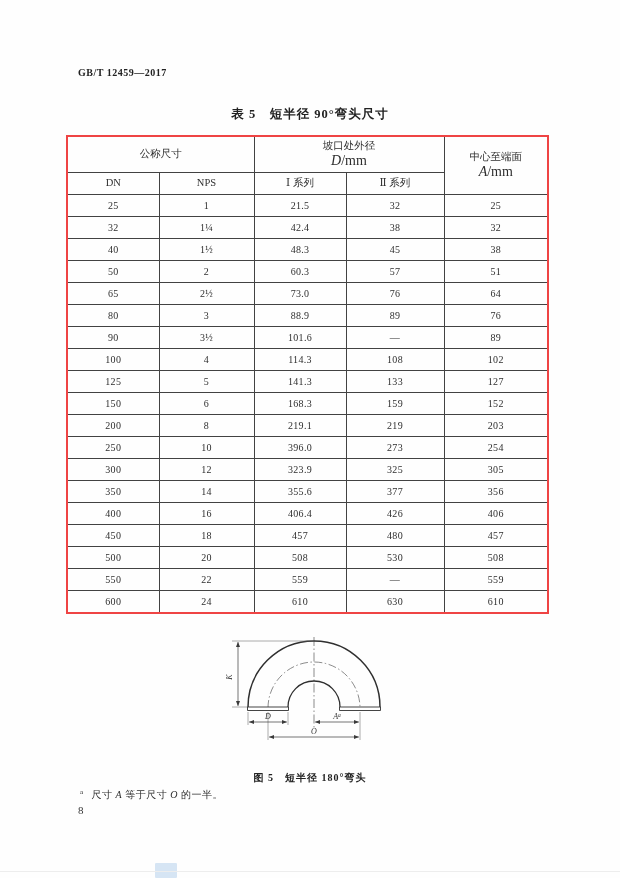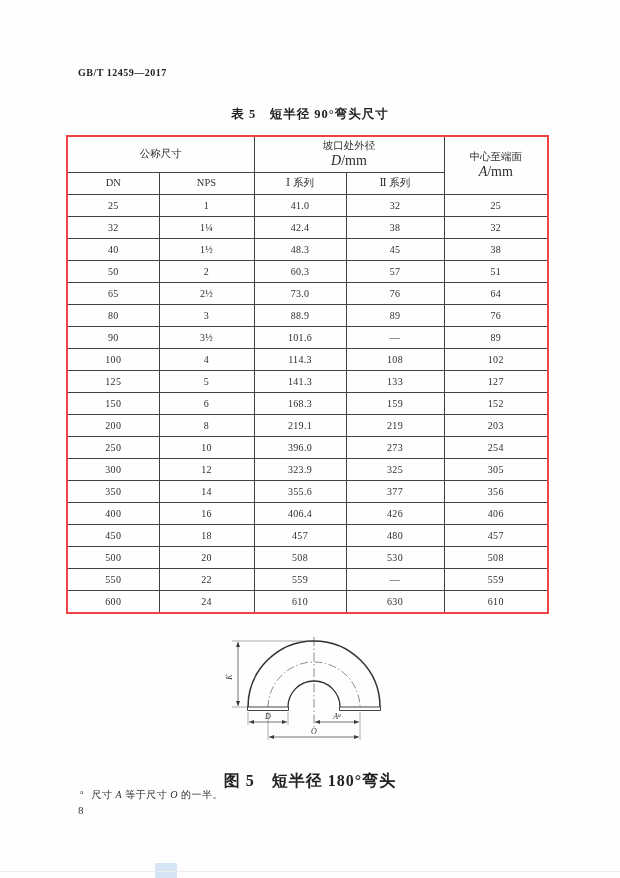--- a/index.html
+++ b/index.html
@@ -46,21 +46,21 @@
 
   .figure-svg{position:absolute;left:192px;top:634px;}
 
   .footnote{
     position:absolute;left:80px;top:746px;
     font-size:10px;color:#2e2e2e;letter-spacing:.5px;margin-top:42px;
   }
   .footnote sup{font-size:7px;margin-right:8px;}
   .fig-caption{
     position:absolute;left:0;top:771px;width:620px;
-    text-align:center;font-weight:bold;font-size:16px;color:#222;
+    text-align:center;font-weight:bold;font-size:10px;color:#222;
     letter-spacing:1px;
   }
   .page-number{
     position:absolute;left:78px;top:804px;
     font-size:11px;color:#333;
   }
   .scan-mark{
     position:absolute;left:155px;top:863px;width:22px;height:15px;
     border-radius:1px;opacity:.85;
   }
@@ -102,21 +102,21 @@
         <th>DN</th>
         <th>NPS</th>
         <th>Ⅰ 系列</th>
         <th>Ⅱ 系列</th>
       </tr>
     </thead>
     <tbody>
         <tr>
       <td>25</td>
       <td>1</td>
-      <td>41.0</td>
+      <td>21.5</td>
       <td>32</td>
       <td>25</td>
     </tr>
         <tr>
       <td>32</td>
       <td>1¼</td>
       <td>42.4</td>
       <td>38</td>
       <td>32</td>
     </tr>

